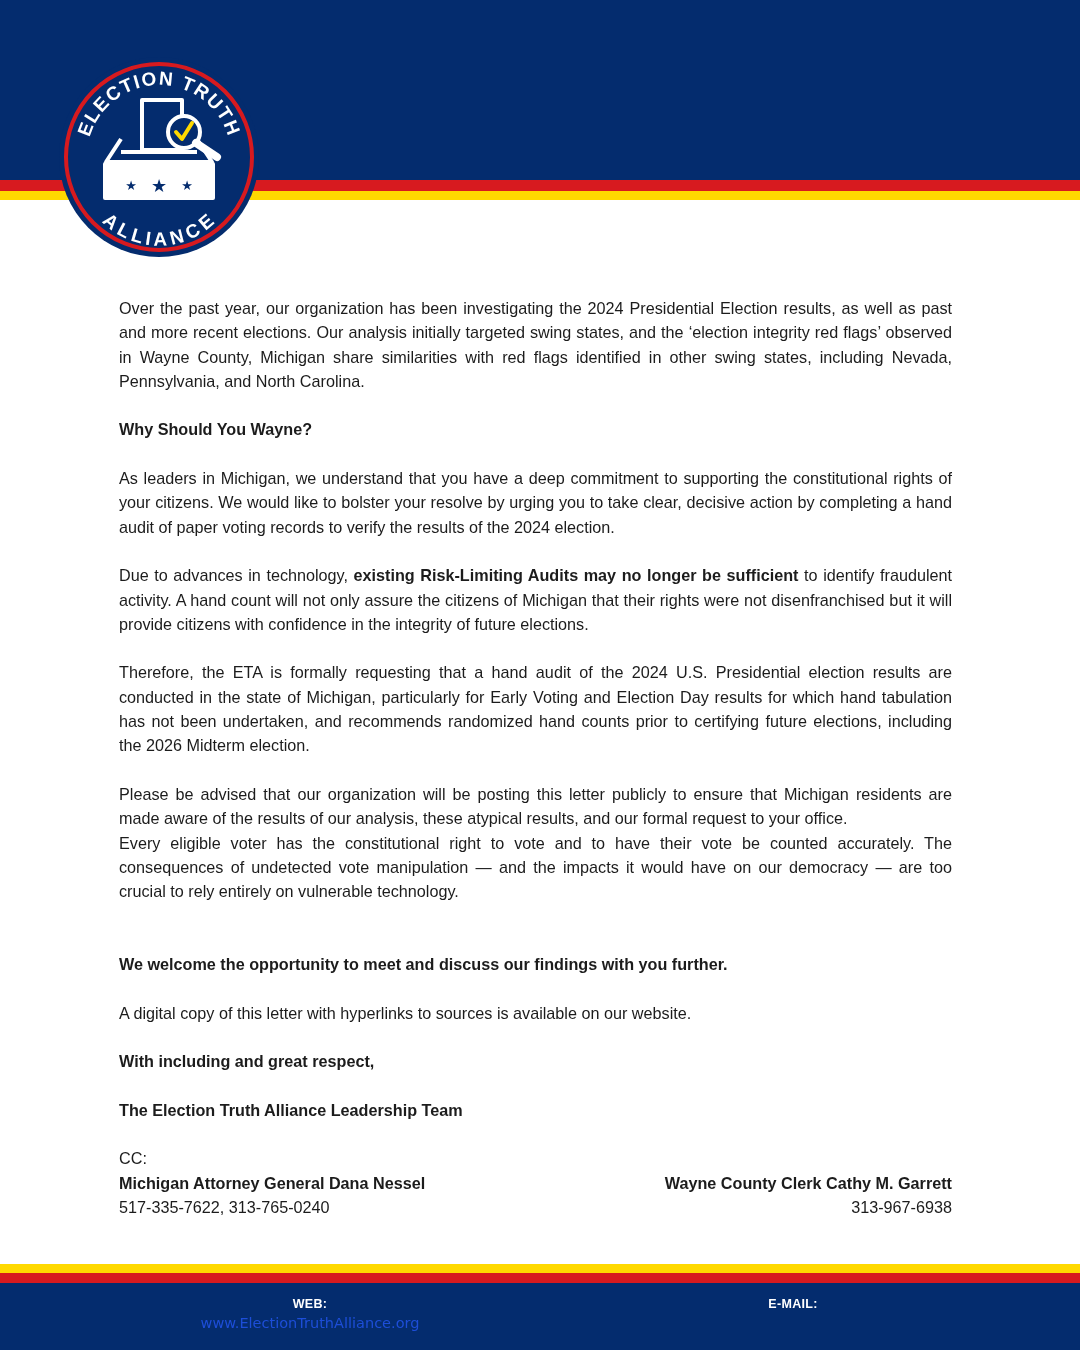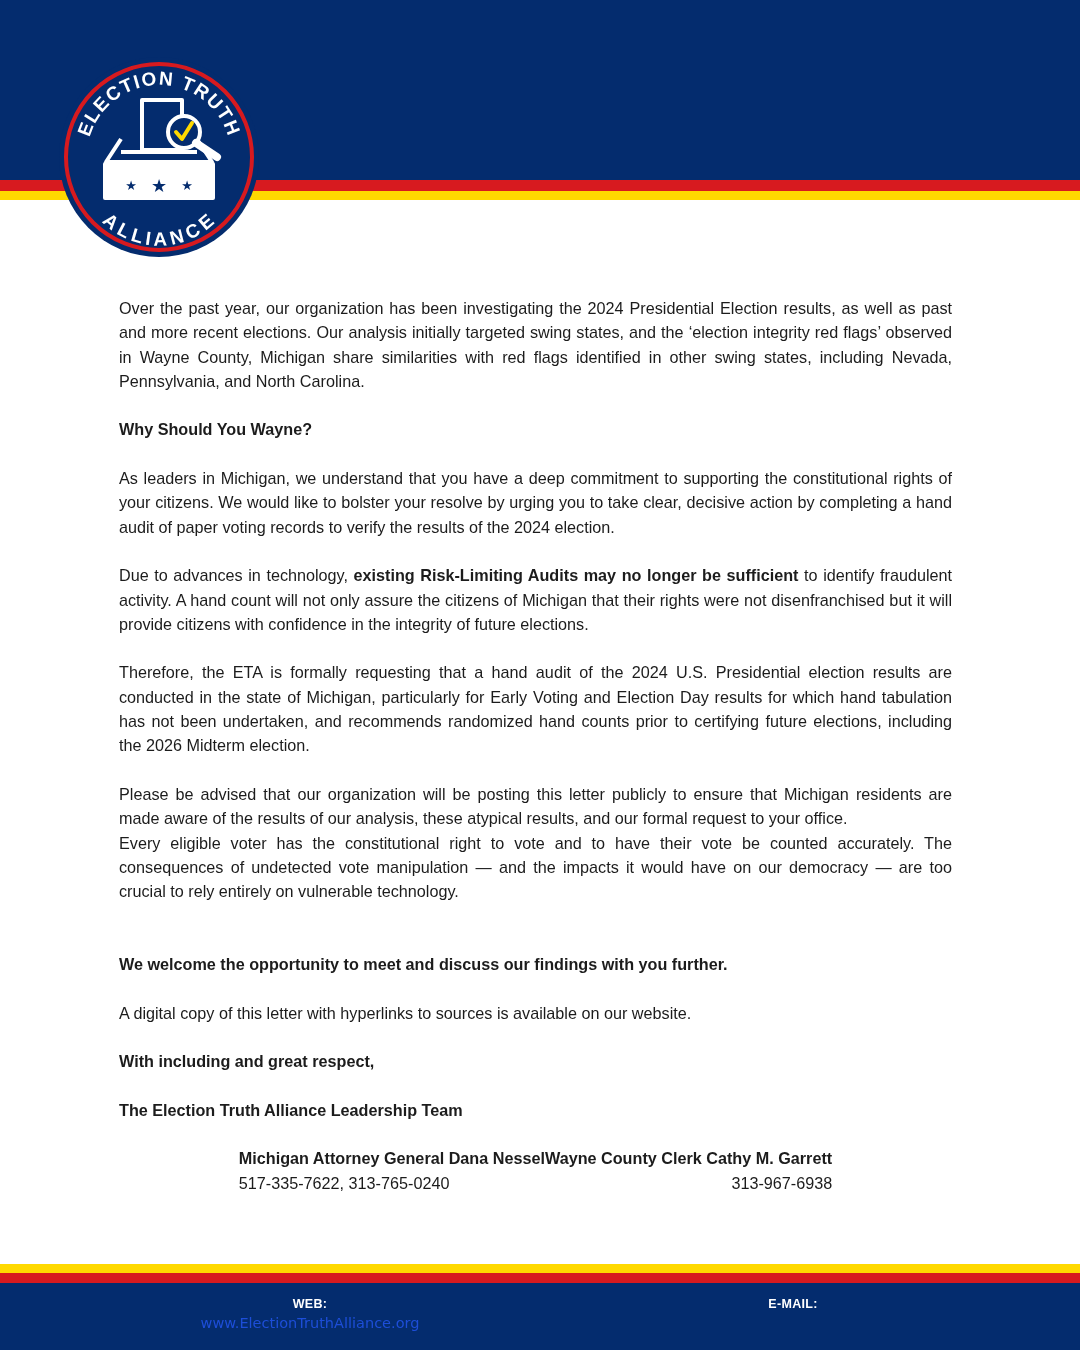--- a/index.html
+++ b/index.html
@@ -6,21 +6,21 @@
   body { width:1080px; height:1350px; position:relative; background:#ffffff; overflow:hidden;
          font-family:"Liberation Sans", sans-serif; color:#1c1c1c; }
   .hdr-navy { position:absolute; left:0; top:0; width:1080px; height:180px; background:#042c6e; }
   .hdr-red { position:absolute; left:0; top:180px; width:1080px; height:11px; background:#d71a1f; }
   .hdr-yellow { position:absolute; left:0; top:191px; width:1080px; height:9px; background:#ffd900; }
   .logo { position:absolute; left:59px; top:57px; width:200px; height:200px; }
   .body { position:absolute; left:119px; top:296px; width:833px; font-size:16.2px; line-height:24.3px; }
   .body p { margin:0 0 24.3px 0; text-align:justify; }
   .body p.nojust { text-align:left; }
   .body b { font-weight:bold; }
-  .cc-row { display:flex; justify-content:center; }
+  .cc-row { display:flex; justify-content:space-between; }
   .cc-right { text-align:right; }
   .ftr-yellow { position:absolute; left:0; top:1264px; width:1080px; height:9px; background:#ffd900; }
   .ftr-red { position:absolute; left:0; top:1273px; width:1080px; height:10px; background:#d71a1f; }
   .ftr-navy { position:absolute; left:0; top:1283px; width:1080px; height:67px; background:#042c6e; }
   .ftr-col { position:absolute; top:1296px; width:400px; text-align:center; color:#ffffff; }
   .ftr-col .lbl { font-size:12.5px; font-weight:bold; letter-spacing:0.3px; line-height:16px; }
   .ftr-col .val { font-size:15.5px; line-height:22px; color:#1d4ed8; font-family:"DejaVu Sans", sans-serif; font-weight:normal; font-size:14.5px; }
   .ftr-web { left:110px; }
   .ftr-mail { left:593px; }
 </style>
@@ -67,20 +67,21 @@
   <p>Over the past year, our organization has been investigating the 2024 Presidential Election results, as well as past and more recent elections. Our analysis initially targeted swing states, and the ‘election integrity red flags’ observed in Wayne County, Michigan share similarities with red flags identified in other swing states, including Nevada, Pennsylvania, and North Carolina.</p>
   <p class="nojust"><b>Why Should You Wayne?</b></p>
   <p>As leaders in Michigan, we understand that you have a deep commitment to supporting the constitutional rights of your citizens. We would like to bolster your resolve by urging you to take clear, decisive action by completing a hand audit of paper voting records to verify the results of the 2024 election.</p>
   <p><span>Due to advances in technology, </span><b>existing Risk-Limiting Audits may no longer be sufficient</b><span> to identify fraudulent activity. A hand count will not only assure the citizens of Michigan that their rights were not disenfranchised but it will provide citizens with confidence in the integrity of future elections.</span></p>
   <p>Therefore, the ETA is formally requesting that a hand audit of the 2024 U.S. Presidential election results are conducted in the state of Michigan, particularly for Early Voting and Election Day results for which hand tabulation has not been undertaken, and recommends randomized hand counts prior to certifying future elections, including the 2026 Midterm election.</p>
   <p><span>Please be advised that our organization will be posting this letter publicly to ensure that Michigan residents are made aware of the results of our analysis, these atypical results, and our formal request to your office.</span><br><span>Every eligible voter has the constitutional right to vote and to have their vote be counted accurately. The consequences of undetected vote manipulation — and the impacts it would have on our democracy — are too crucial to rely entirely on vulnerable technology.</span></p>
   <p class="nojust"><br><b>We welcome the opportunity to meet and discuss our findings with you further.</b></p>
   <p class="nojust">A digital copy of this letter with hyperlinks to sources is available on our website.</p>
   <p class="nojust"><b>With including and great respect,</b></p>
   <p class="nojust"><b>The Election Truth Alliance Leadership Team</b></p>
+  <div>CC:</div>
   <div class="cc-row">
     <div>
       <div><b>Michigan Attorney General Dana Nessel</b></div>
       <div>517-335-7622, 313-765-0240</div>
     </div>
     <div class="cc-right">
       <div><b>Wayne County Clerk Cathy M. Garrett</b></div>
       <div>313-967-6938</div>
     </div>
   </div>

